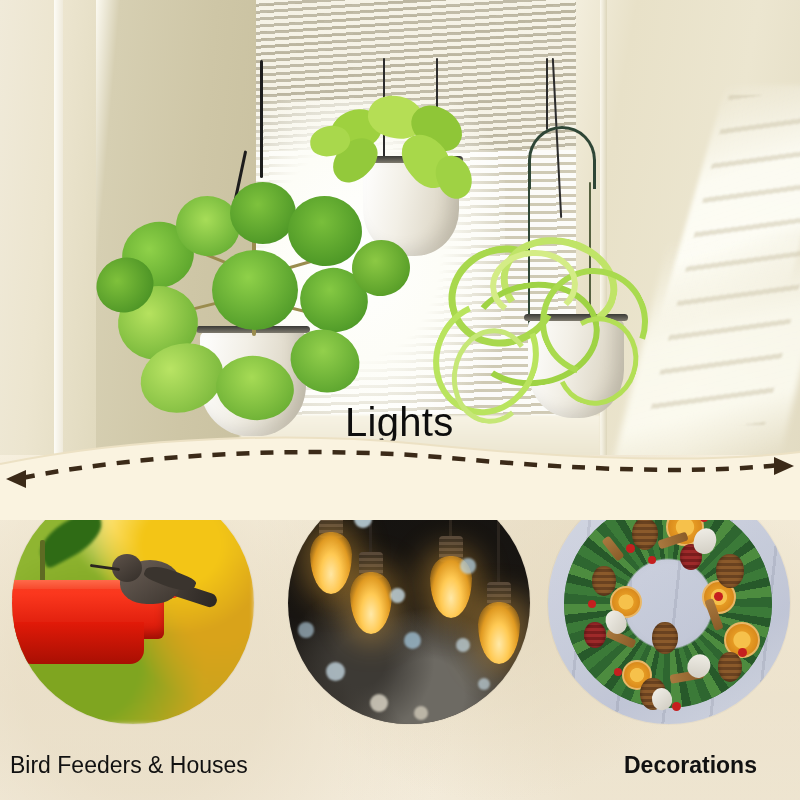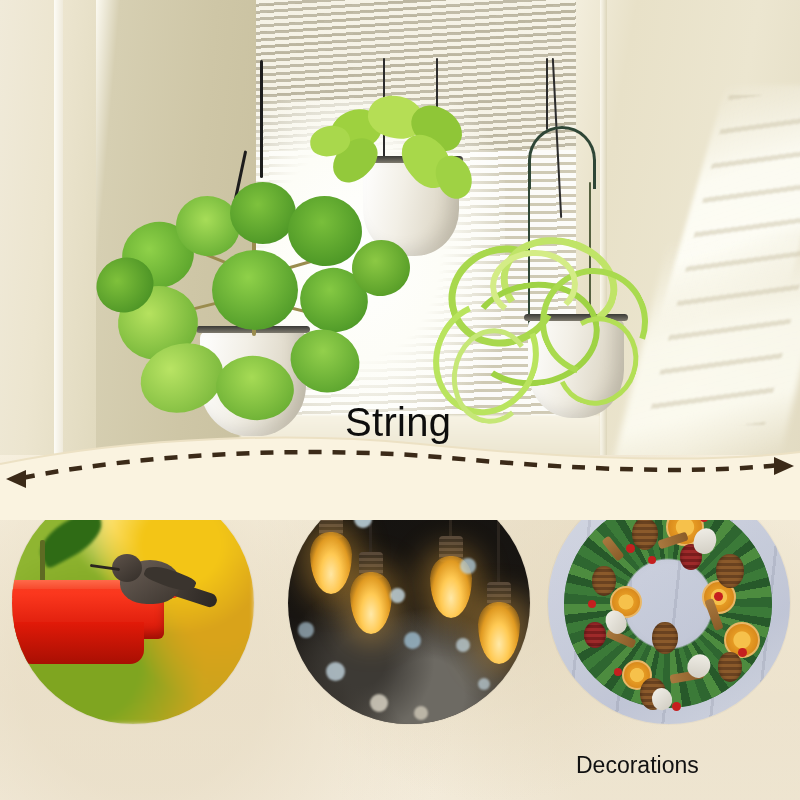--- a/index.html
+++ b/index.html
@@ -375,21 +375,21 @@
       <div style="position:absolute;left:448px;top:246px;width:96px;height:86px;border:7px solid #a8d84c;border-radius:50%;border-right-color:transparent;transform:rotate(-18deg);"></div>
       <div style="position:absolute;left:500px;top:238px;width:104px;height:78px;border:7px solid #c0e468;border-radius:50%;border-bottom-color:transparent;transform:rotate(14deg);"></div>
       <div style="position:absolute;left:468px;top:282px;width:120px;height:92px;border:6px solid #9fd344;border-radius:50%;border-left-color:transparent;transform:rotate(-8deg);"></div>
       <div style="position:absolute;left:434px;top:300px;width:92px;height:104px;border:6px solid #b9e45e;border-radius:50%;border-top-color:transparent;transform:rotate(22deg);"></div>
       <div style="position:absolute;left:540px;top:268px;width:96px;height:96px;border:6px solid #a9da4e;border-radius:50%;border-bottom-color:transparent;transform:rotate(-26deg);"></div>
       <div style="position:absolute;left:452px;top:328px;width:70px;height:86px;border:5px solid #c6e777;border-radius:50%;border-right-color:transparent;transform:rotate(8deg);"></div>
       <div style="position:absolute;left:556px;top:316px;width:72px;height:80px;border:5px solid #b3df56;border-radius:50%;border-left-color:transparent;transform:rotate(18deg);"></div>
       <div style="position:absolute;left:490px;top:250px;width:76px;height:58px;border:6px solid #d4ec86;border-radius:50%;border-bottom-color:transparent;transform:rotate(-4deg);"></div>
     </div>
 
-    <div class="hero-caption">String</div>
+    <div class="hero-caption">Lights</div>
   </div>
 
 
   <svg class="divider" viewBox="0 0 800 90" preserveAspectRatio="none">
     <path d="M0,34 C140,6 300,2 420,14 C560,28 700,34 800,22 L800,90 L0,90 Z" fill="#faf3e0"></path>
     <path d="M0,34 C140,6 300,2 420,14 C560,28 700,34 800,22" fill="none" stroke="#ece1c4" stroke-width="2"></path>
   </svg>
 
   <svg class="arrowline" viewBox="0 0 800 90" preserveAspectRatio="none">
     <path d="M22,48 C150,22 320,16 450,28 C580,40 700,44 778,35" fill="none" stroke="#3b2a18" stroke-width="4.5" stroke-dasharray="13 11" stroke-linecap="butt"></path>
@@ -407,20 +407,21 @@
     <div class="c1-rod"></div>
     <div class="c1-feeder-top"></div>
     <div class="c1-feeder"></div>
     <div class="c1-feeder-bowl"></div>
     <div class="c1-tail"></div>
     <div class="c1-bird-body"></div>
     <div class="c1-wing"></div>
     <div class="c1-bird-head"></div>
     <div class="c1-beak"></div>
   </div>
+  <div class="cap" style="left:10px;top:752px;">Bird Feeders &amp; Houses</div>
 
   <div class="circle" style="left:288px;top:482px;">
     <div class="c2-bg"></div>
     <div class="c2-beam"></div>
 
     <div class="bulb" style="left:22px;top:22px;">
       <div class="wire"></div>
         <div class="cap2"></div>
         <div class="glass"></div>
     </div>
@@ -486,15 +487,15 @@
 
     <div class="berry" style="left:78px;top:62px;width:9px;height:9px;"></div>
     <div class="berry" style="left:100px;top:74px;width:8px;height:8px;"></div>
     <div class="berry" style="left:166px;top:110px;width:9px;height:9px;"></div>
     <div class="berry" style="left:40px;top:118px;width:8px;height:8px;"></div>
     <div class="berry" style="left:190px;top:166px;width:9px;height:9px;"></div>
     <div class="berry" style="left:66px;top:186px;width:8px;height:8px;"></div>
     <div class="berry" style="left:124px;top:220px;width:9px;height:9px;"></div>
     <div class="berry" style="left:152px;top:32px;width:8px;height:8px;"></div>
   </div>
-  <div class="cap" style="left:576px;top:752px;">Decorations</div>
+  <div class="cap" style="left:624px;top:752px;font-weight:bold;">Decorations</div>
 
 </div>
 
 </body></html>

